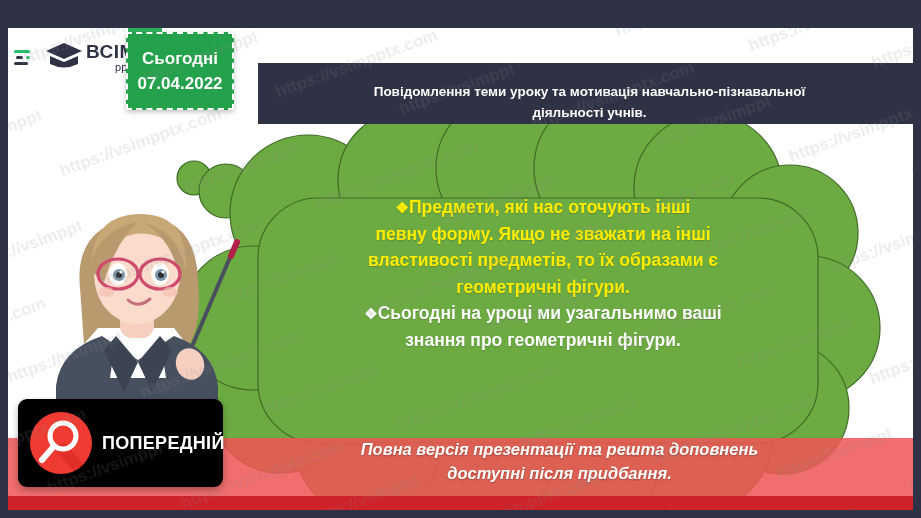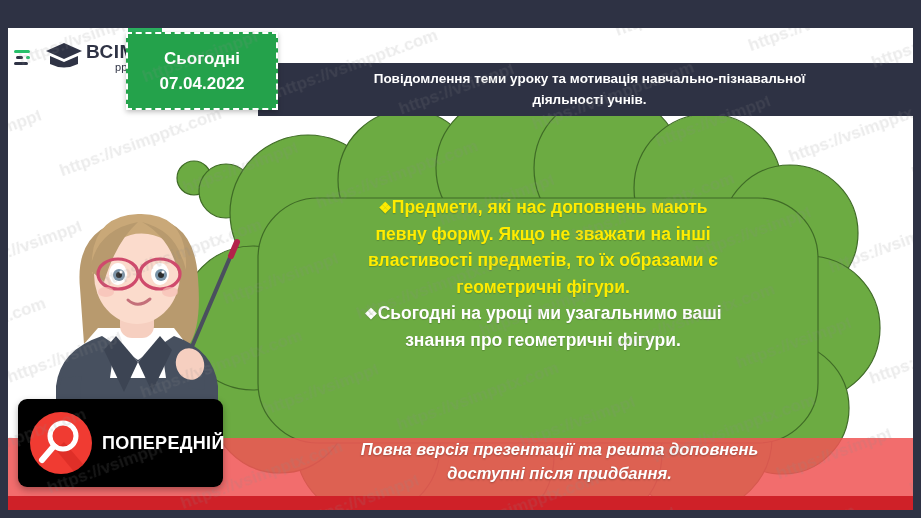--- a/index.html
+++ b/index.html
@@ -41,33 +41,33 @@
   
   #wedge{
     position:absolute; left:92px; top:0; width:62px; height:44px;
     background:#2bb05f;
     clip-path:polygon(0 0,100% 0,100% 100%,30% 100%);
     z-index:11;
   }
 
   
   #date-badge{
-    position:absolute; left:118px; top:4px; width:152px; height:78px;
+    position:absolute; left:118px; top:4px; width:108px; height:78px;
     background:#24a24b; z-index:16;
     border:2px dashed #ffffff;
     display:flex; flex-direction:column; align-items:center; justify-content:center;
     color:#fff; font-size:17px; font-weight:bold; line-height:1.5;
     box-shadow:0 2px 5px rgba(0,0,0,.25);
   }
 
   
   #header-bar{
-    position:absolute; left:250px; top:35px; width:663px; height:53px;
+    position:absolute; left:250px; top:35px; width:663px; height:61px;
     background:#2e3244; z-index:12;
-    display:flex; align-items:center; justify-content:center;
+    display:flex; align-items:flex-end; justify-content:center;
     text-align:center; padding:0 12px;
   }
   #header-bar .t{
     color:#ffffff; font-size:13.5px; font-weight:bold; line-height:1.55;
   }
 
   
   #cloud{ position:absolute; left:0; top:0; width:913px; height:482px; z-index:5;}
 
   #cloud-text{
@@ -152,21 +152,21 @@
         <circle cx="360" cy="418" r="72"></circle>
         <circle cx="272" cy="375" r="70"></circle>
 
         <circle cx="245" cy="290" r="72"></circle>
 
         <rect x="250" y="170" width="560" height="245" rx="60"></rect>
       </g>
     </svg>
 
     <div id="cloud-text">
-      <span class="ln"><span class="bullet y">❖</span><span>Предмети, які нас доповнень мають</span></span>
+      <span class="ln"><span class="bullet y">❖</span><span>Предмети, які нас оточують інші</span></span>
       <span class="ln"><span>певну форму. Якщо не зважати на інші</span></span>
       <span class="ln"><span>властивості предметів, то їх образами є</span></span>
       <span class="ln"><span>геометричні фігури.</span></span>
       <span class="ln white"><span class="bullet">❖</span><span>Сьогодні на уроці ми узагальнимо ваші</span></span>
       <span class="ln white"><span>знання про геометричні фігури.</span></span>
     </div>
 
     <svg id="teacher" viewBox="0 0 240 290">
 
       <g>

